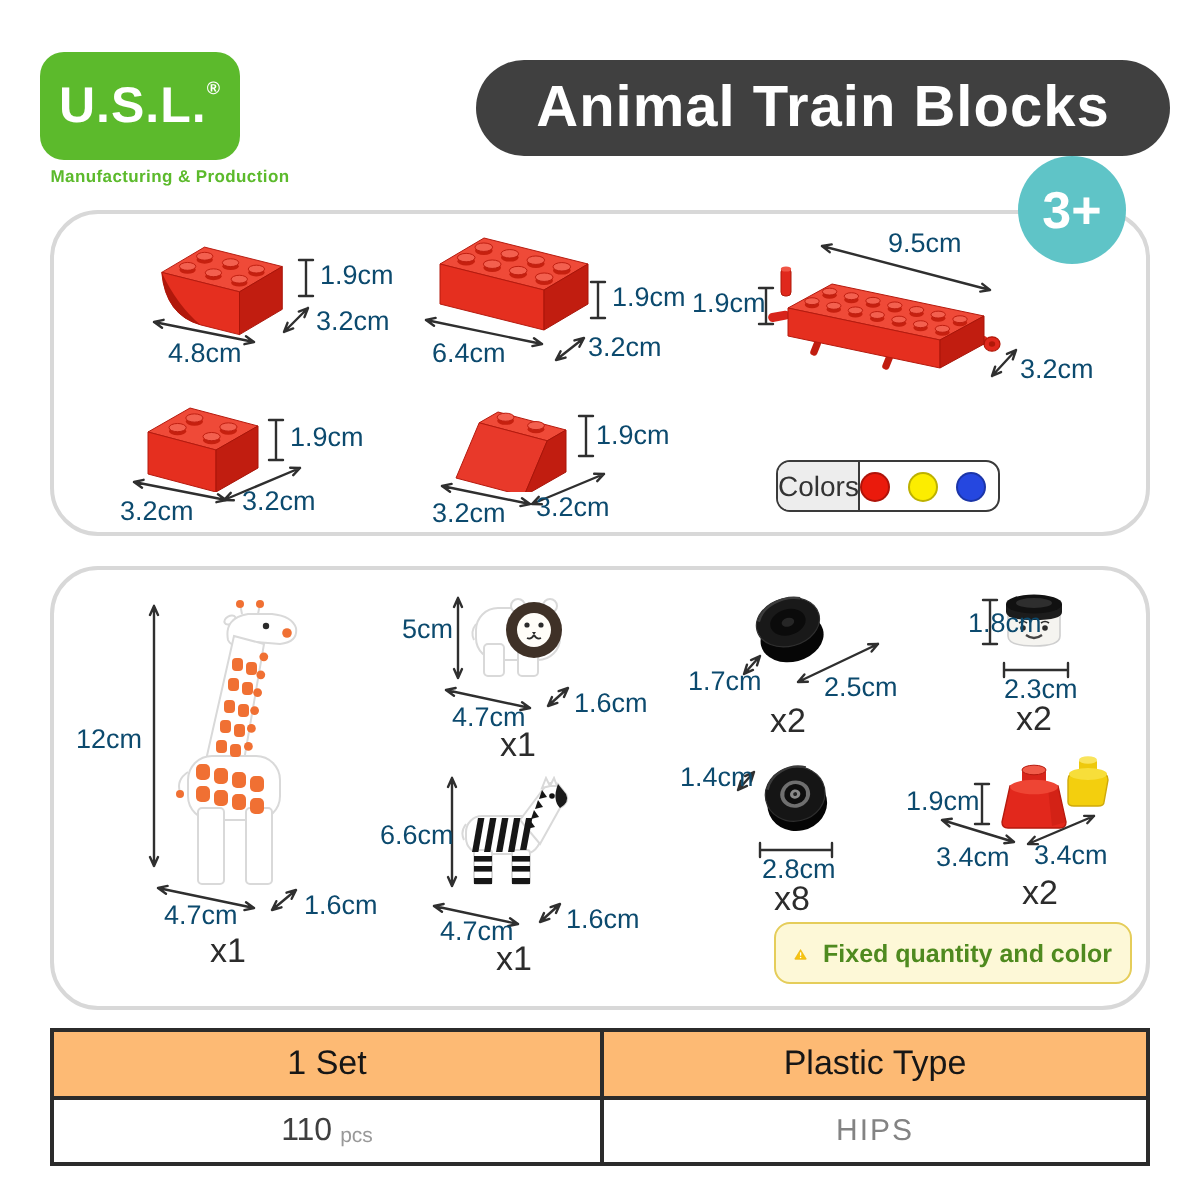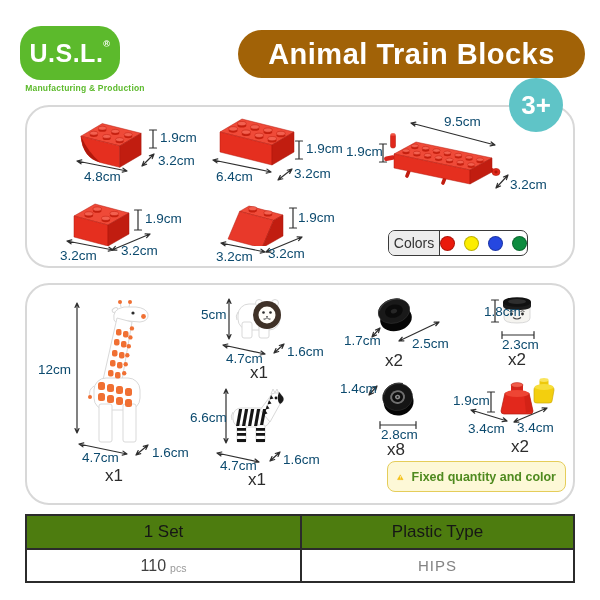--- a/index.html
+++ b/index.html
@@ -15,51 +15,51 @@
   .banner{position:absolute;left:238px;top:30px;width:347px;height:48px;border-radius:24px;
           background:#5cba2c;display:flex;align-items:center;justify-content:center;}
   .banner-text{font-size:29px;font-weight:bold;color:#fff;letter-spacing:.5px;}
   .badge{position:absolute;left:509px;top:78px;width:54px;height:54px;border-radius:50%;
          background:#5fc4c7;display:flex;align-items:center;justify-content:center;
          font-size:26px;font-weight:bold;color:#fff;z-index:6;}
   .dl{position:absolute;font-size:13.5px;color:#0c4a6e;white-space:nowrap;z-index:4;}
   .qty{position:absolute;font-size:17px;color:#2c2c2c;white-space:nowrap;z-index:4;}
   svg.dim{position:absolute;overflow:visible;z-index:4;}
   svg.fig{position:absolute;z-index:3;}
-  .legend{position:absolute;left:388px;top:230px;width:140px;height:26px;border:1.5px solid #3a3a3a;
+  .legend{position:absolute;left:388px;top:230px;width:112px;height:26px;border:1.5px solid #3a3a3a;
           border-radius:7px;display:flex;overflow:hidden;background:#fff;box-sizing:border-box;z-index:4;}
   .legend-label{width:50px;background:#ededed;border-right:1.5px solid #3a3a3a;display:flex;
                 align-items:center;justify-content:center;font-size:14px;color:#333;}
   .legend-dots{flex:1;display:flex;align-items:center;justify-content:center;gap:9px;}
   .dot{width:15px;height:15px;border-radius:50%;border:1px solid rgba(0,0,0,.25);box-sizing:border-box;}
   .note{position:absolute;left:387px;top:461px;width:179px;height:31px;background:#fdf8d7;
         border:1.5px solid #e5cd5a;border-radius:8px;display:flex;align-items:center;
         padding:0 9px;gap:8px;box-sizing:border-box;z-index:4;}
   .note-text{font-size:12.5px;font-weight:bold;color:#4f8a1f;white-space:nowrap;}
   .spec{position:absolute;left:25px;top:514px;width:550px;border:2px solid #2b2b2b;display:grid;
         grid-template-columns:1fr 1fr;grid-template-rows:32px 33px;box-sizing:border-box;background:#fff;}
   .spec .cell{display:flex;align-items:center;justify-content:center;border-left:2px solid #2b2b2b;
               border-top:2px solid #2b2b2b;}
   .spec .cell:nth-child(odd){border-left:none;}
   .spec .cell:nth-child(-n+2){border-top:none;}
-  .spec .head{background:#4d7c0f;font-size:17px;color:#161616;}
+  .spec .head{background:#fdba74;font-size:17px;color:#161616;}
   .qv{font-size:16px;color:#3f3f3f;}
   .qu{font-size:10.5px;color:#999;margin-left:4px;padding-top:5px;}
   .material{font-size:15px;color:#838383;letter-spacing:1px;}
 </style>
 </head>
 <body>
 
 <div class="canvas">
 
-  <div class="logo" style="background: rgb(92, 186, 44); border-radius: 21px;">
+  <div class="logo" style="background: rgb(92, 186, 44);">
     <span class="logo-text"><span>U.S.L.</span><span class="logo-reg">®</span></span>
   </div>
   <div class="tagline">Manufacturing &amp; Production</div>
-  <div class="banner" style="background: #a16207;">
+  <div class="banner" style="background: #404040;">
     <span class="banner-text">Animal Train Blocks</span>
   </div>
   <div class="badge" style="background: rgb(95, 196, 199);">
       <span>3+</span>
     </div>
 
   <div class="panel" style="left:25px;top:105px;width:550px;height:163px;"></div>
   <div class="panel" style="left:25px;top:283px;width:550px;height:222px;"></div>
 
   <svg class="fig" style="left:76px;top:116px;" width="70" height="54" viewBox="0 0 72 54">

